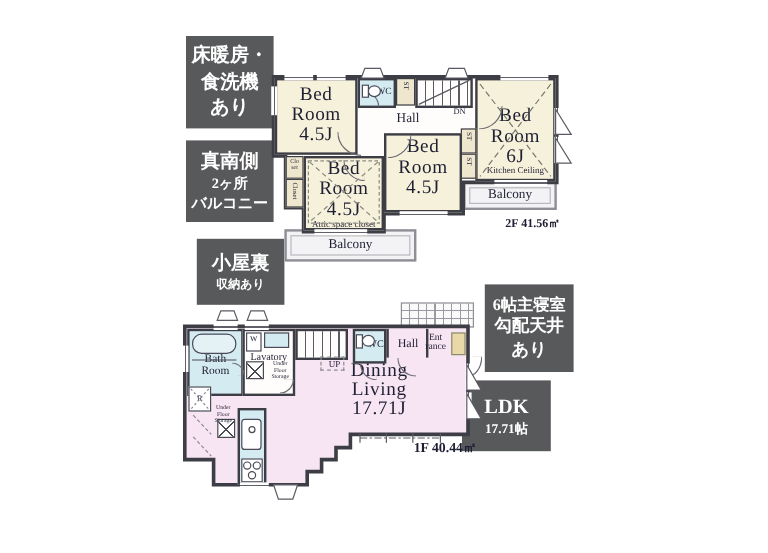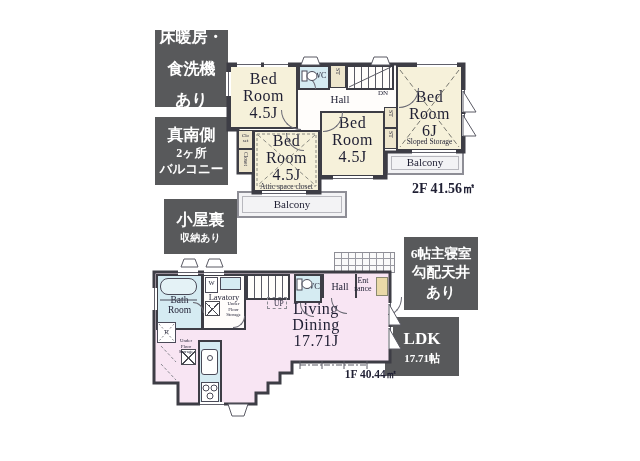--- a/index.html
+++ b/index.html
@@ -39,21 +39,21 @@
         linear-gradient(45deg,transparent 44%,#4a4a52 44%,#4a4a52 50%,transparent 50%),
         linear-gradient(-45deg,transparent 44%,#4a4a52 44%,#4a4a52 50%,transparent 50%),#fff;}
   .dashrect{border:1px dashed #8a8a92;}
   .fix{border:1.5px solid #4a4a58;background:#fff;}
 </style>
 </head>
 <body>
 
 <div class="stage">
 
-  <div class="abs ibox" style="left:155px;top:30px;width:73px;height:77px;gap:10px;">
+  <div class="abs ibox" style="left:155px;top:30px;width:73px;height:77px;">
     <span style="font-size:16px;">床暖房・</span>
     <span style="font-size:16px;">食洗機</span>
     <span style="font-size:16px;">あり</span>
   </div>
   <div class="abs ibox" style="left:155px;top:117px;width:73px;height:68px;">
     <span style="font-size:16px;">真南側</span>
     <span style="font-size:12px;">2ヶ所</span>
     <span style="font-size:12.5px;">バルコニー</span>
   </div>
   <div class="abs ibox" style="left:164px;top:199px;width:73px;height:55px;">
@@ -121,27 +121,27 @@
     <div>Bed</div>
     <div>Room</div>
     <div>4.5J</div>
   </div>
   <div class="abs lbl sm" style="left:253px;top:183px;width:67px;">Attic space closet</div>
   <div class="abs lbl rm" style="left:396px;top:89px;width:67px;">
     <div>Bed</div>
     <div>Room</div>
     <div>6J</div>
   </div>
-  <div class="abs lbl sm" style="left:396px;top:138px;width:67px;">Sloped Storage</div>
+  <div class="abs lbl sm" style="left:396px;top:138px;width:67px;">Kitchen Ceiling</div>
   <div class="abs lbl" style="left:316px;top:94px;width:48px;font-size:11px;">Hall</div>
   <div class="abs lbl" style="left:311px;top:72px;width:18px;font-size:8px;">WC</div>
   <div class="abs lbl" style="left:374px;top:90px;width:18px;font-size:7px;">DN</div>
   <div class="abs lbl" style="left:237px;top:199px;width:110px;font-size:11px;">Balcony</div>
   <div class="abs lbl" style="left:386px;top:157px;width:78px;font-size:11px;">Balcony</div>
-  <div class="abs lbl bold" style="left:408px;top:182px;width:72px;font-size:14px;">2F 41.56㎡</div>
+  <div class="abs lbl bold" style="left:408px;top:182px;width:72px;font-size:10px;">2F 41.56㎡</div>
 
   <div class="abs room blue" style="left:156px;top:274px;width:47px;height:56px;"></div>
   <div class="abs fix" style="left:160px;top:278px;width:37px;height:17px;border-radius:8px;background:#e4f2f6;"></div>
   <div class="abs room whitefill" style="left:202px;top:274px;width:44px;height:56px;"></div>
   <div class="abs fix" style="left:205px;top:277px;width:13px;height:16px;text-align:center;font-size:6.5px;line-height:1.4;">
     <span>W</span>
   </div>
   <div class="abs fix" style="left:220px;top:277px;width:21px;height:13px;background:#d5ebf2;"></div>
   <div class="abs xbox" style="left:205px;top:301px;width:15px;height:15px;"></div>
   <div class="abs room stairs" style="left:246px;top:274px;width:44px;height:26px;"></div>
@@ -174,22 +174,22 @@
     <div>Storage</div>
   </div>
   <div class="abs lbl" style="left:247px;top:300px;width:20px;font-size:7.5px;padding-left:27px;">UP</div>
   <div class="abs lbl" style="left:304px;top:282px;width:18px;font-size:8.5px;">WC</div>
   <div class="abs lbl" style="left:325px;top:282px;width:30px;font-size:10px;">Hall</div>
   <div class="abs lbl" style="left:349px;top:277px;width:28px;font-size:8px;">
     <div>Ent</div>
     <div>rance</div>
   </div>
   <div class="abs lbl" style="left:266px;top:301px;width:100px;font-size:16px;line-height:1.0;letter-spacing:.5px;">
+    <div>Dining</div>
     <div>Living</div>
-    <div>Dining</div>
     <div>17.71J</div>
   </div>
   <div class="abs lbl bold" style="left:342px;top:368px;width:58px;font-size:11.5px;">1F 40.44㎡</div>
 
   <div class="abs winh" style="left:237px;top:62px;width:24px;"></div>
   <div class="abs winh" style="left:264px;top:62px;width:24px;"></div>
   <div class="abs winv" style="left:226px;top:72px;height:24px;"></div>
   <div class="abs winh" style="left:417px;top:62px;width:40px;"></div>
   <div class="abs winv" style="left:462px;top:90px;height:22px;"></div>
   <div class="abs winv" style="left:462px;top:114px;height:22px;"></div>

